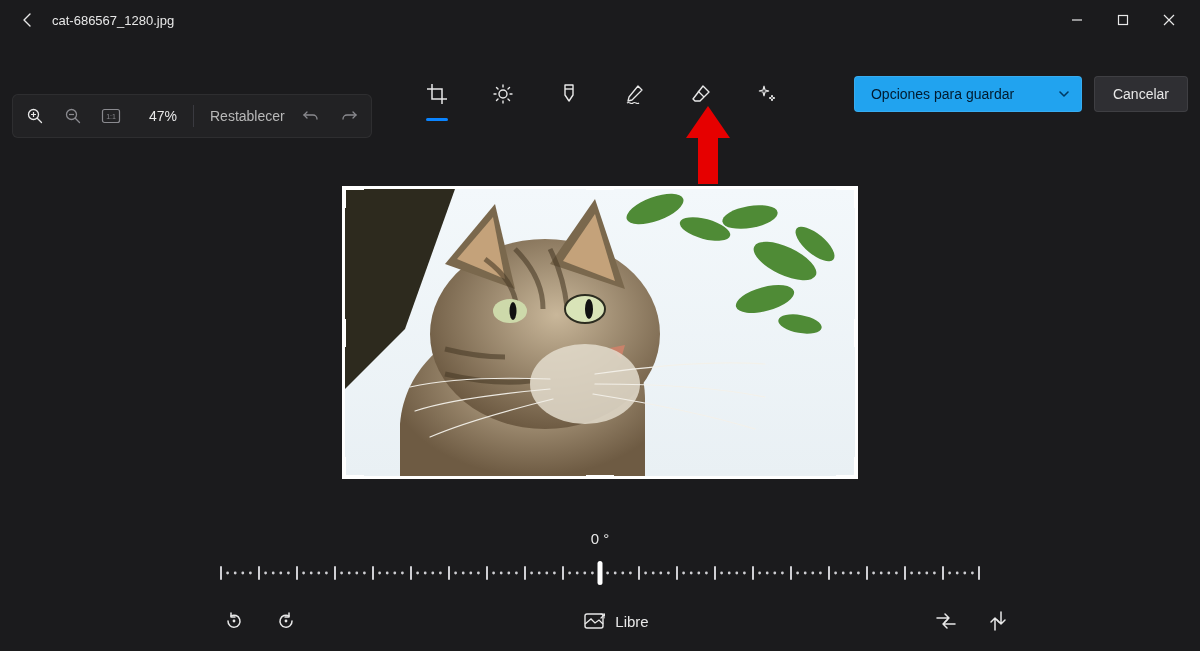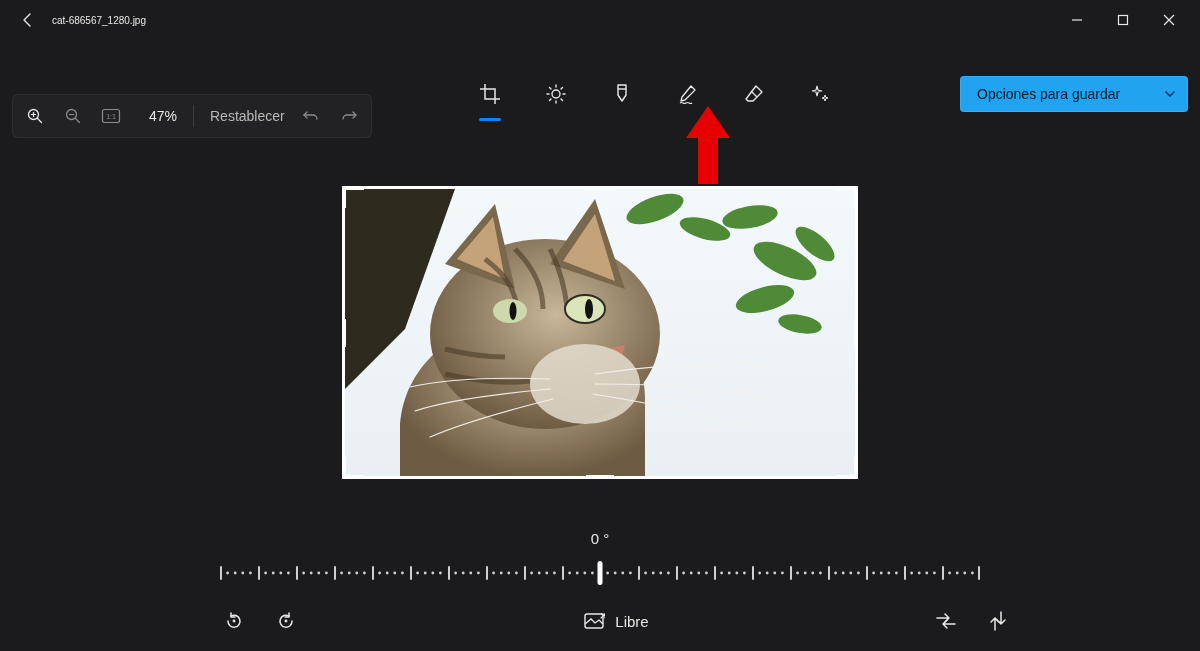--- a/index.html
+++ b/index.html
@@ -26,21 +26,21 @@
   
   .titlebar{
     display:flex;align-items:center;
     height:40px;
     padding:0 8px;
   }
   .titlebar .back{
     width:40px;height:40px;display:flex;align-items:center;justify-content:center;
   }
   .titlebar .title{
-    padding-left:4px;font-size:10px;color:var(--fg);
+    padding-left:4px;font-size:13px;color:var(--fg);
   }
   .wincontrols{
     margin-left:auto;display:flex;
   }
   .wincontrols .wc{
     width:46px;height:40px;display:flex;align-items:center;justify-content:center;
   }
   
   .toprow{
     display:flex;align-items:center;
@@ -295,20 +295,23 @@
   </div>
 
   <div class="rightbtns">
     <div class="saveopt">
       <span>Opciones para guardar</span>
       <span class="chev">
         <svg width="14" height="14" viewBox="0 0 14 14">
             <path d="M3 5 L7 9 L11 5" stroke="#003a63" stroke-width="1.6" fill="none" stroke-linecap="round" stroke-linejoin="round"></path>
           </svg>
       </span>
+    </div>
+    <div class="cancelbtn">
+      <span>Cancelar</span>
     </div>
   </div>
 </div>
 
 <div class="annot-arrow">
   <svg width="44" height="80" viewBox="0 0 44 80">
     <polygon points="22,0 44,32 32,32 32,78 12,78 12,32 0,32" fill="#e60000"></polygon>
   </svg>
 </div>
 

